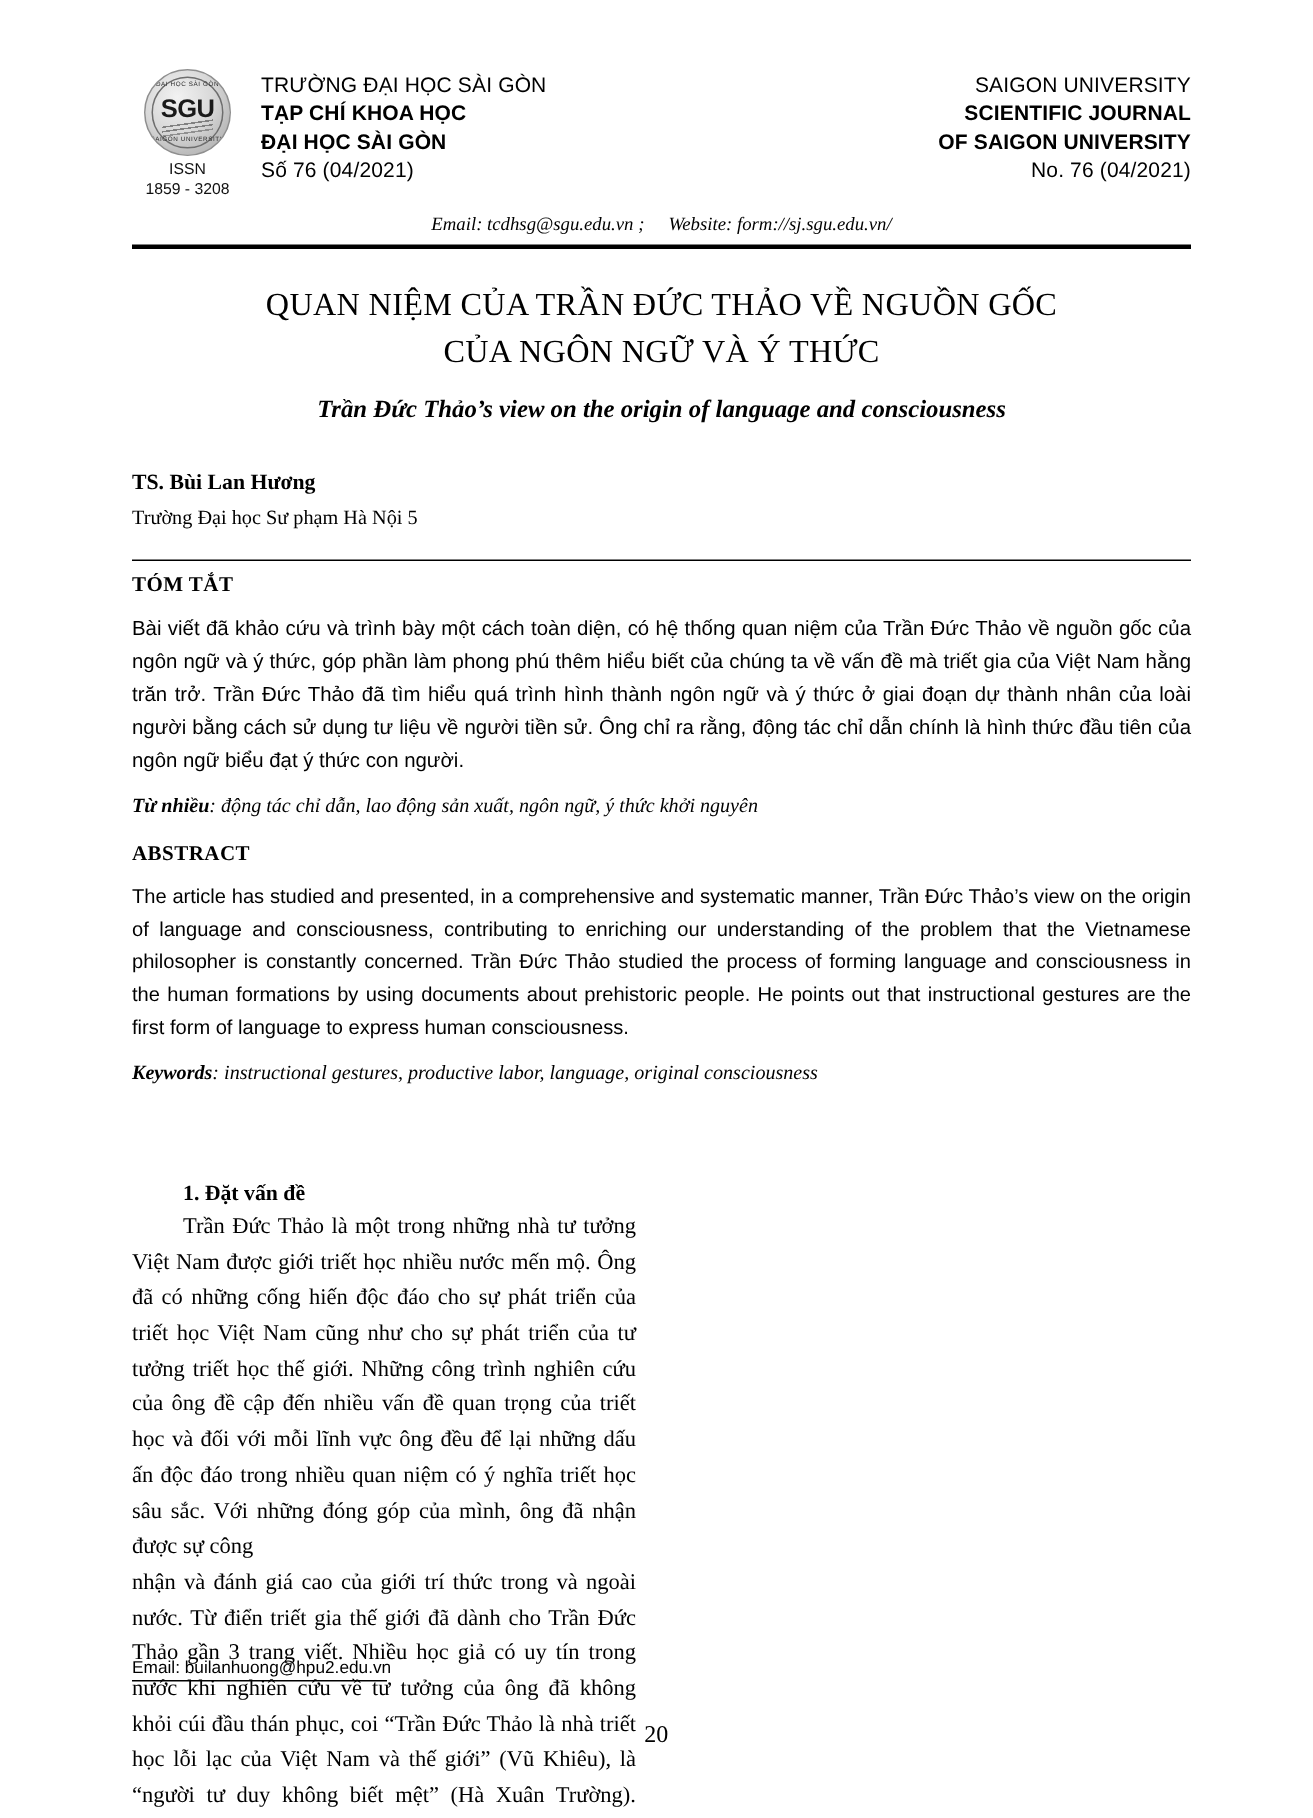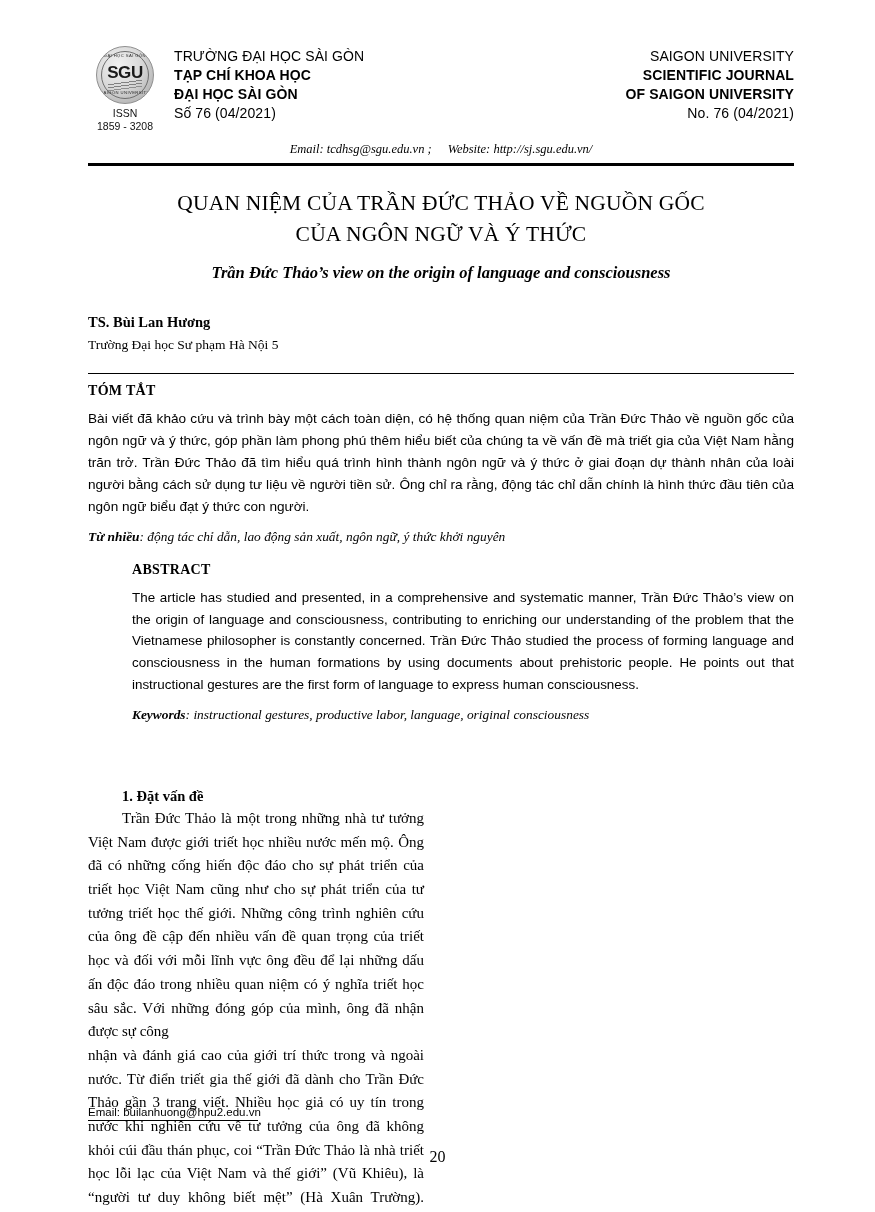--- a/index.html
+++ b/index.html
@@ -226,21 +226,21 @@
   .kw-line {
     font-family: "Liberation Serif", serif;
     font-size: 13.4px;
     font-style: italic;
     margin-top: 11px;
   }
   .kw-line .kw-label {
     font-weight: bold;
     font-style: italic;
   }
-  .abstract-en { margin-top: 17px; margin-left: 44px; }
+  .abstract-en { margin-top: 17px; }
   .abstract-en .abs-para { font-size: 13.4px; line-height: 1.62; }
 
   
   .body-cols {
     position: absolute;
     left: 88px;
     top: 788px;
     width: 706px;
     height: 312px;
     display: flex;
@@ -321,21 +321,21 @@
     </div>
     <div class="masthead-en">
       <div class="mh-line">SAIGON UNIVERSITY</div>
       <div class="mh-line bold">SCIENTIFIC JOURNAL</div>
       <div class="mh-line bold">OF SAIGON UNIVERSITY</div>
       <div class="mh-line">No. 76 (04/2021)</div>
     </div>
   </div>
 
   <div class="header-contact">
-    <span>Email: tcdhsg@sgu.edu.vn ;</span><span class="sep"></span><span>Website: http://sj.sgu.edu.vn/</span>
+    <span>Email: tcdhsg@sgu.edu.vn ;</span><span class="sep"></span><span>Website: form://sj.sgu.edu.vn/</span>
   </div>
 
   <div class="rule-thick"></div>
 
   <div class="title-block">
     <div class="title-vi">
       <div>QUAN NIỆM CỦA TRẦN ĐỨC THẢO VỀ NGUỒN GỐC</div>
       <div>CỦA NGÔN NGỮ VÀ Ý THỨC</div>
     </div>
     <div class="title-en">Trần Đức Thảo’s view on the origin of language and consciousness</div>

